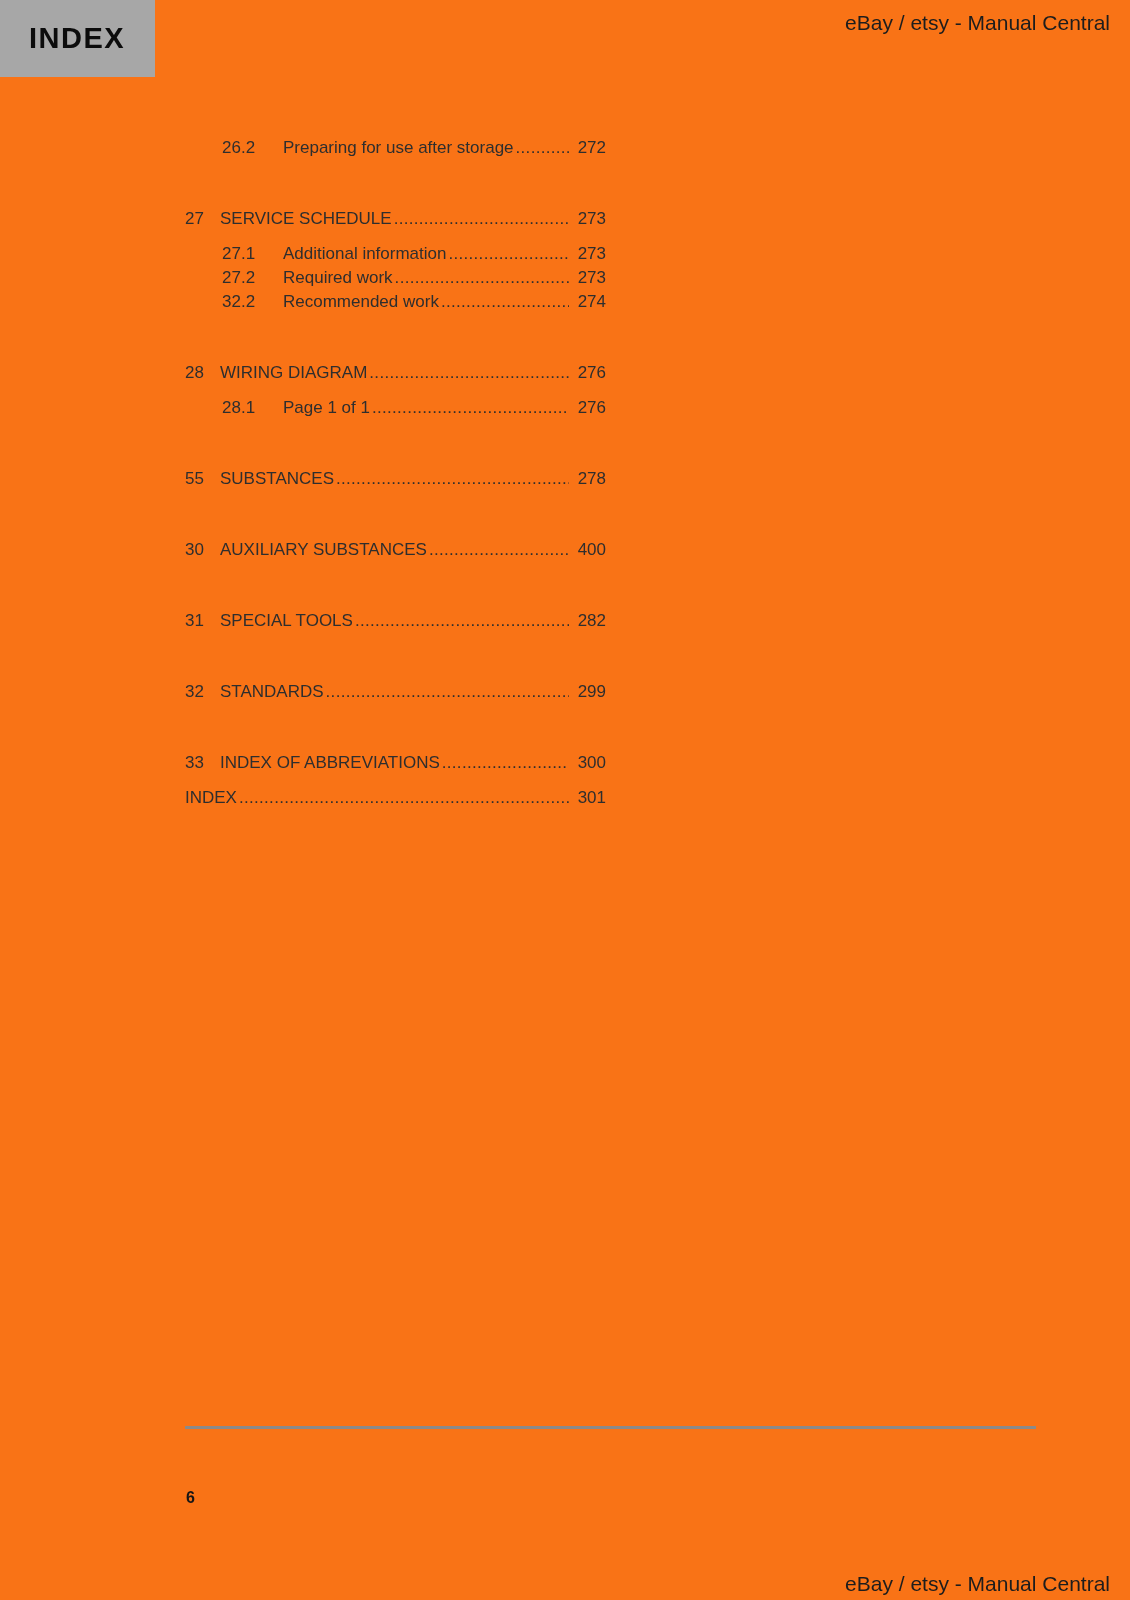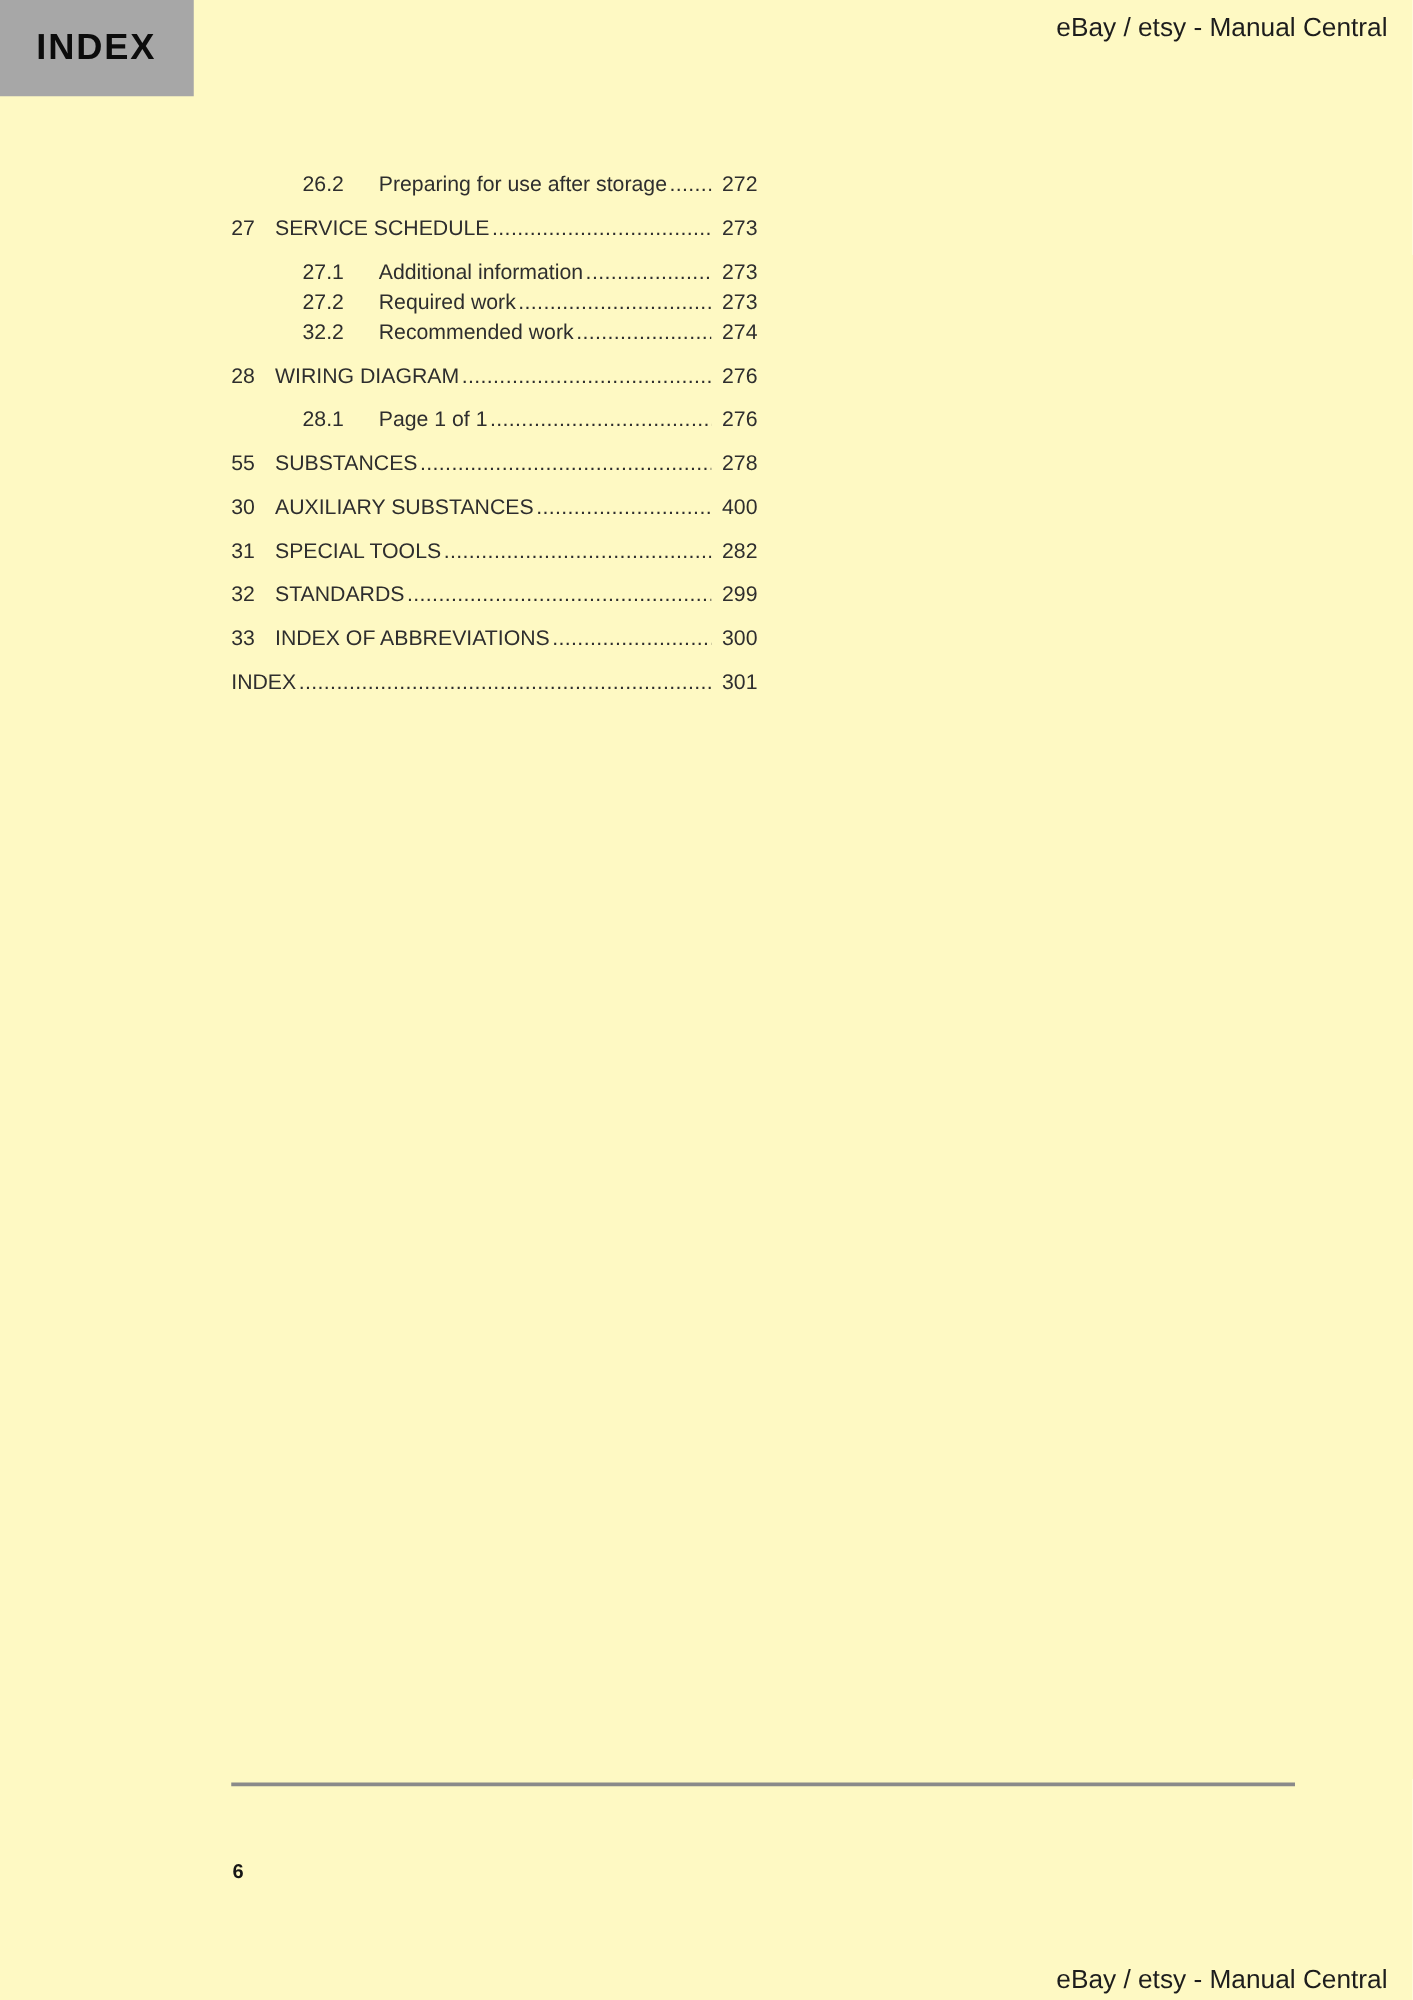--- a/index.html
+++ b/index.html
@@ -11,21 +11,21 @@
   * { margin: 0; padding: 0; box-sizing: border-box; }
   html, body { background: #ffffff; }
   body {
     width: 1130px; height: 1600px;
     position: relative;
     font-family: "Liberation Sans", sans-serif;
     overflow: hidden;
   }
   .page {
     position: absolute; inset: 0;
-    background: #fef9c3;
+    background: #f97316;
   }
 
   
   .section-tab {
     position: absolute; left: 0; top: 0;
     width: 155px; height: 77px;
     background: var(--section-box-bg);
     display: flex; align-items: center;
     padding-left: 29px;
   }
@@ -51,23 +51,23 @@
     width: 421px;
     color: var(--text-primary);
     font-size: 17px; line-height: 19px;
   }
   .toc-row {
     display: flex; align-items: baseline;
     margin-top: 16px;
   }
   .toc-row.sub + .toc-row.sub { margin-top: 5px; }
   .toc-num { flex: none; white-space: nowrap; }
-  .toc-row.main .toc-num { width: 35px; }
+  .toc-row.main .toc-num { width: 35px; margin-top: 36px; }
   .toc-row.sub { padding-left: 37px; }
-  .toc-row.sub .toc-num { width: 61px; margin-left: 20px; }
+  .toc-row.sub .toc-num { width: 61px; }
   .toc-title { flex: none; white-space: nowrap; }
   .dot-leader {
     flex: 1 1 auto; min-width: 0;
     overflow: hidden; white-space: nowrap;
     padding-left: 2px;
     letter-spacing: 0.3px;
   }
   .toc-page { flex: none; padding-left: 9px; white-space: nowrap; }
 
   

